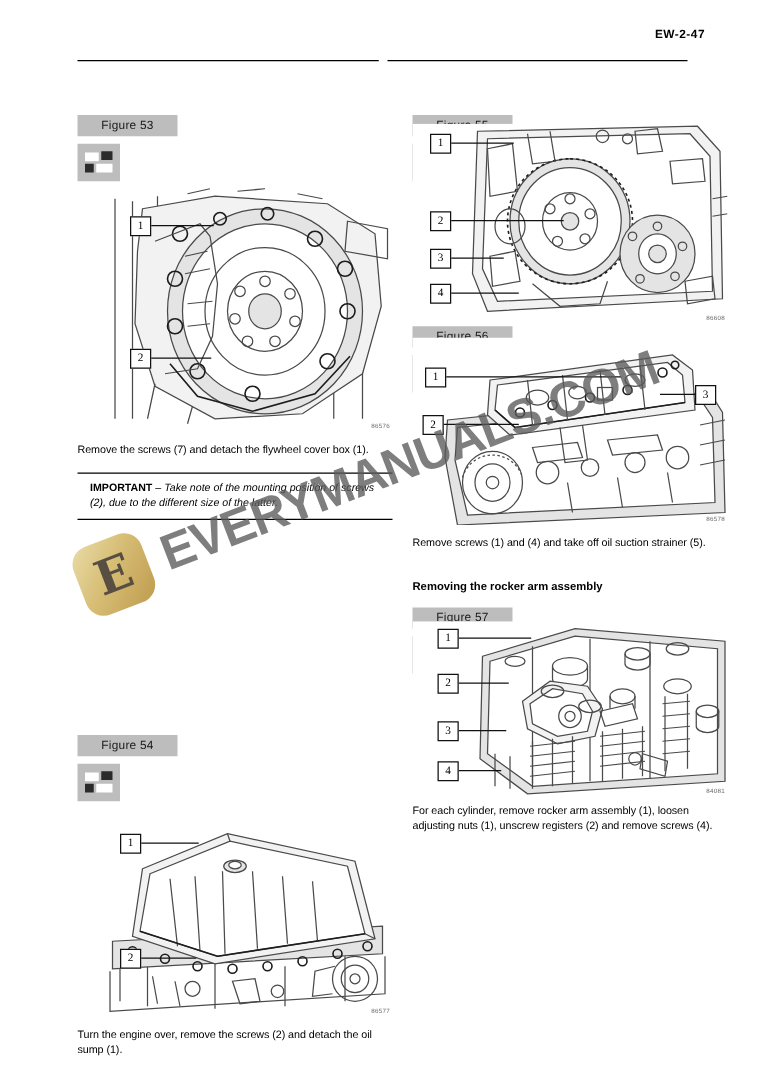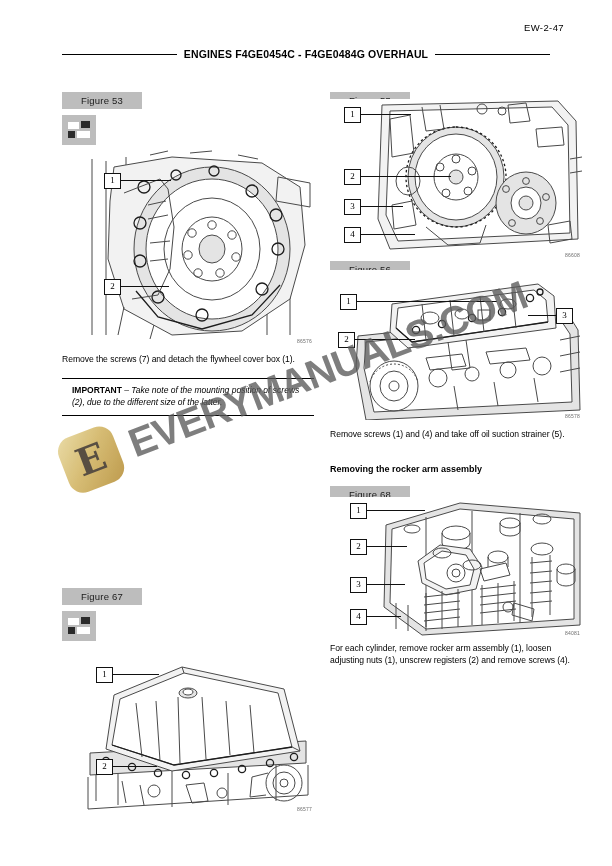--- a/index.html
+++ b/index.html
@@ -15,21 +15,21 @@
     color: #000;
     overflow: hidden;
   }
 
   
   .page-number {
     position: absolute;
     top: 22px;
     right: 48px;
     font-size: 9.5px;
-    font-weight: normal;
+    font-weight: bold;
     letter-spacing: 0.4px;
   }
   .title-row {
     position: absolute;
     top: 48px;
     left: 62px;
     width: 488px;
     display: flex;
     align-items: center;
     gap: 7px;
@@ -198,21 +198,20 @@
   svg.art .fl2 { fill: #e4e4e4; stroke: #4a4a4a; stroke-width: 1; }
   svg.art .wh { fill: #ffffff; stroke: #4a4a4a; stroke-width: 1; }
 </style>
 </head>
 <body>
 
 <div class="page-number">EW-2-47</div>
 
 <div class="title-row">
   <div class="title-rule"></div>
-  <div class="title-text">ENGINES F4GE0454C - F4GE0484G OVERHAUL</div>
   <div class="title-rule"></div>
 </div>
 
 <div class="watermark">
   <div class="wm-logo">
     <div class="glyph">E</div>
   </div>
   <div class="wm-text">EVERYMANUALS.COM</div>
 </div>
 
@@ -283,21 +282,21 @@
 
     <div class="note-box">
       <div class="note-line">
         <span class="note-kw">IMPORTANT</span>
         <span>– Take note of the mounting position of screws (2), due to the different size of the latter.</span>
       </div>
     </div>
   </div>
 
   <div style="margin-top:170px;">
-    <div class="fig-label">Figure 67</div>
+    <div class="fig-label">Figure 54</div>
     <div class="fig-tool-icon">
       <div class="sq white" style="left:6px;top:7px;width:11px;height:7px;"></div>
       <div class="sq" style="left:19px;top:6px;width:9px;height:7px;"></div>
       <div class="sq" style="left:6px;top:16px;width:7px;height:7px;"></div>
       <div class="sq white" style="left:15px;top:16px;width:13px;height:7px;"></div>
     </div>
 
     <div class="fig-stage" style="height:168px;">
       <svg class="art" viewBox="0 0 252 168">
         <rect x="0" y="0" width="252" height="168" fill="#fff"></rect>
@@ -334,20 +333,21 @@
           <path d="M26 132 L26 164 L246 150 L246 120"></path>
         </g>
       </svg>
       <div class="callout" style="left:34px;top:22px;">1</div>
       <div class="leader" style="left:49px;top:29px;width:48px;"></div>
       <div class="callout" style="left:34px;top:114px;">2</div>
       <div class="leader" style="left:49px;top:121px;width:46px;"></div>
       <div class="fig-code">86577</div>
     </div>
 
+    <div class="body-text">Turn the engine over, remove the screws (2) and detach the oil sump (1).</div>
   </div>
 </div>
 
 <div class="col col-right">
 
   <div>
     <div class="fig-label">Figure 55</div>
     <div class="fig-tool-icon">
       <div class="sq white" style="left:6px;top:7px;width:11px;height:7px;"></div>
       <div class="sq" style="left:19px;top:6px;width:9px;height:7px;"></div>
@@ -469,21 +469,21 @@
       <div class="leader" style="left:198px;top:45px;width:28px;"></div>
       <div class="fig-code">86578</div>
     </div>
 
     <div class="body-text">Remove screws (1) and (4) and take off oil suction strainer (5).</div>
   </div>
 
   <div class="section-head">Removing the rocker arm assembly</div>
 
   <div style="margin-top:10px;">
-    <div class="fig-label">Figure 68</div>
+    <div class="fig-label">Figure 57</div>
     <div class="fig-tool-icon">
       <div class="sq white" style="left:6px;top:7px;width:11px;height:7px;"></div>
       <div class="sq" style="left:19px;top:6px;width:9px;height:7px;"></div>
       <div class="sq" style="left:6px;top:16px;width:7px;height:7px;"></div>
       <div class="sq white" style="left:15px;top:16px;width:13px;height:7px;"></div>
     </div>
 
     <div class="fig-stage" style="height:140px;margin-top:-42px;">
       <svg class="art" viewBox="0 0 252 140">
         <rect x="0" y="0" width="252" height="140" fill="#fff"></rect>

